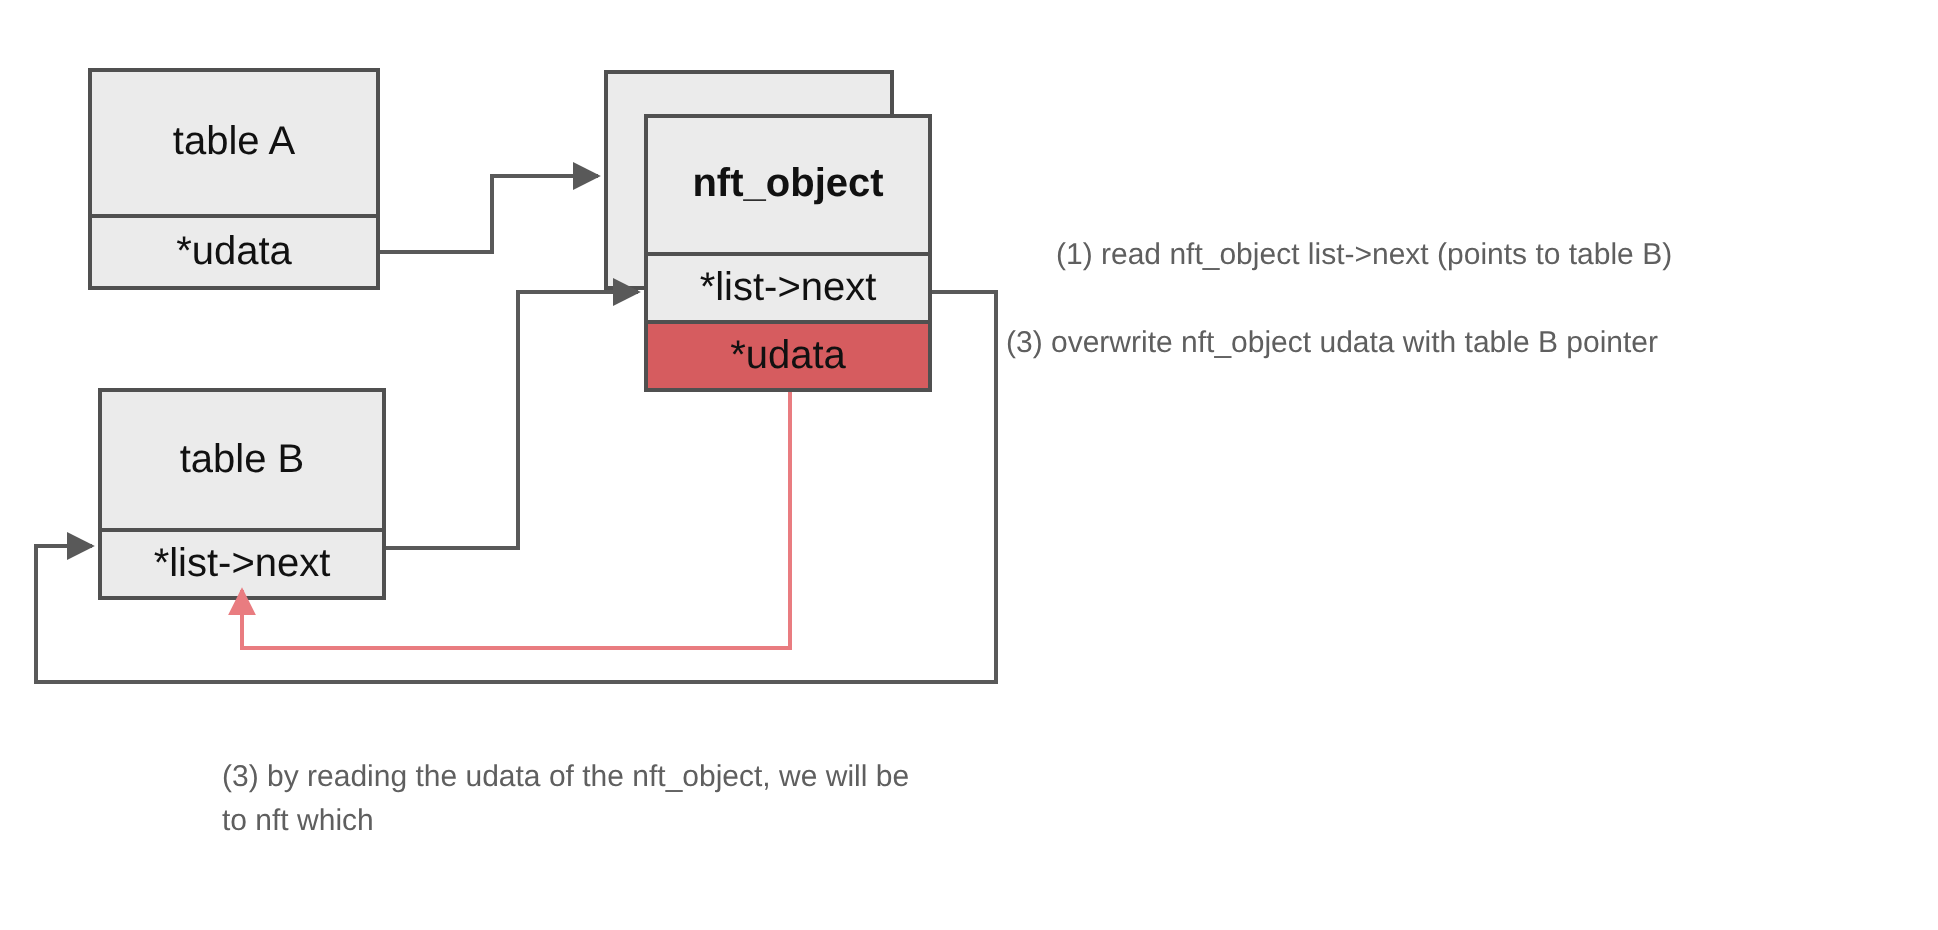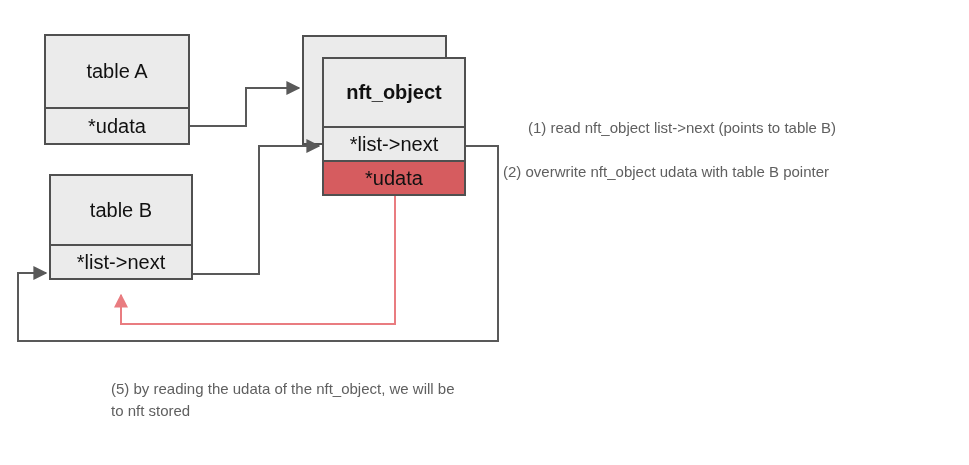--- a/index.html
+++ b/index.html
@@ -25,21 +25,21 @@
     display:flex;align-items:center;justify-content:center;
     font-size:20px;color:var(--text-dark,#111111);
   }
   .box-field + .box-field{border-top:2px solid var(--box-border,#505050);}
   .field-red{background:var(--red-fill,#d65c5f);}
   
   .table-a{left:44px;top:34px;width:142px;}
   .table-a .box-title{height:71px;}
   .table-a .box-field{height:34px;}
   
-  .table-b{left:49px;top:174px;width:140px;}
+  .table-b{left:49px;top:194px;width:140px;}
   .table-b .box-title{height:68px;}
   .table-b .box-field{height:32px;}
   
   .nft-shadow{left:302px;top:35px;width:141px;height:106px;}
   
   .nft-main{left:322px;top:57px;width:140px;}
   .nft-main .box-title{height:67px;font-weight:bold;}
   .nft-main .box-field{height:32px;}
   .note{
     position:absolute;color:var(--text-gray,#5f5f5f);
@@ -85,19 +85,19 @@
     <div class="box-field">*list-&gt;next</div>
   </div>
 
   <div class="box nft-main">
     <div class="box-title">nft_object</div>
     <div class="box-field">*list-&gt;next</div>
     <div class="box-field field-red">*udata</div>
   </div>
 
   <div class="note note-1">(1) read nft_object list-&gt;next (points to table B)</div>
-  <div class="note note-2">(2) overwrite nft_object udata with table B pointer</div>
+  <div class="note note-2">(3) overwrite nft_object udata with table B pointer</div>
   <div class="note note-3">
-    <div>(5) by reading the udata of the nft_object, we will be</div>
-    <div>to nft stored</div>
+    <div>(3) by reading the udata of the nft_object, we will be</div>
+    <div>to nft which</div>
   </div>
 
 </div>
 
 </body></html>

